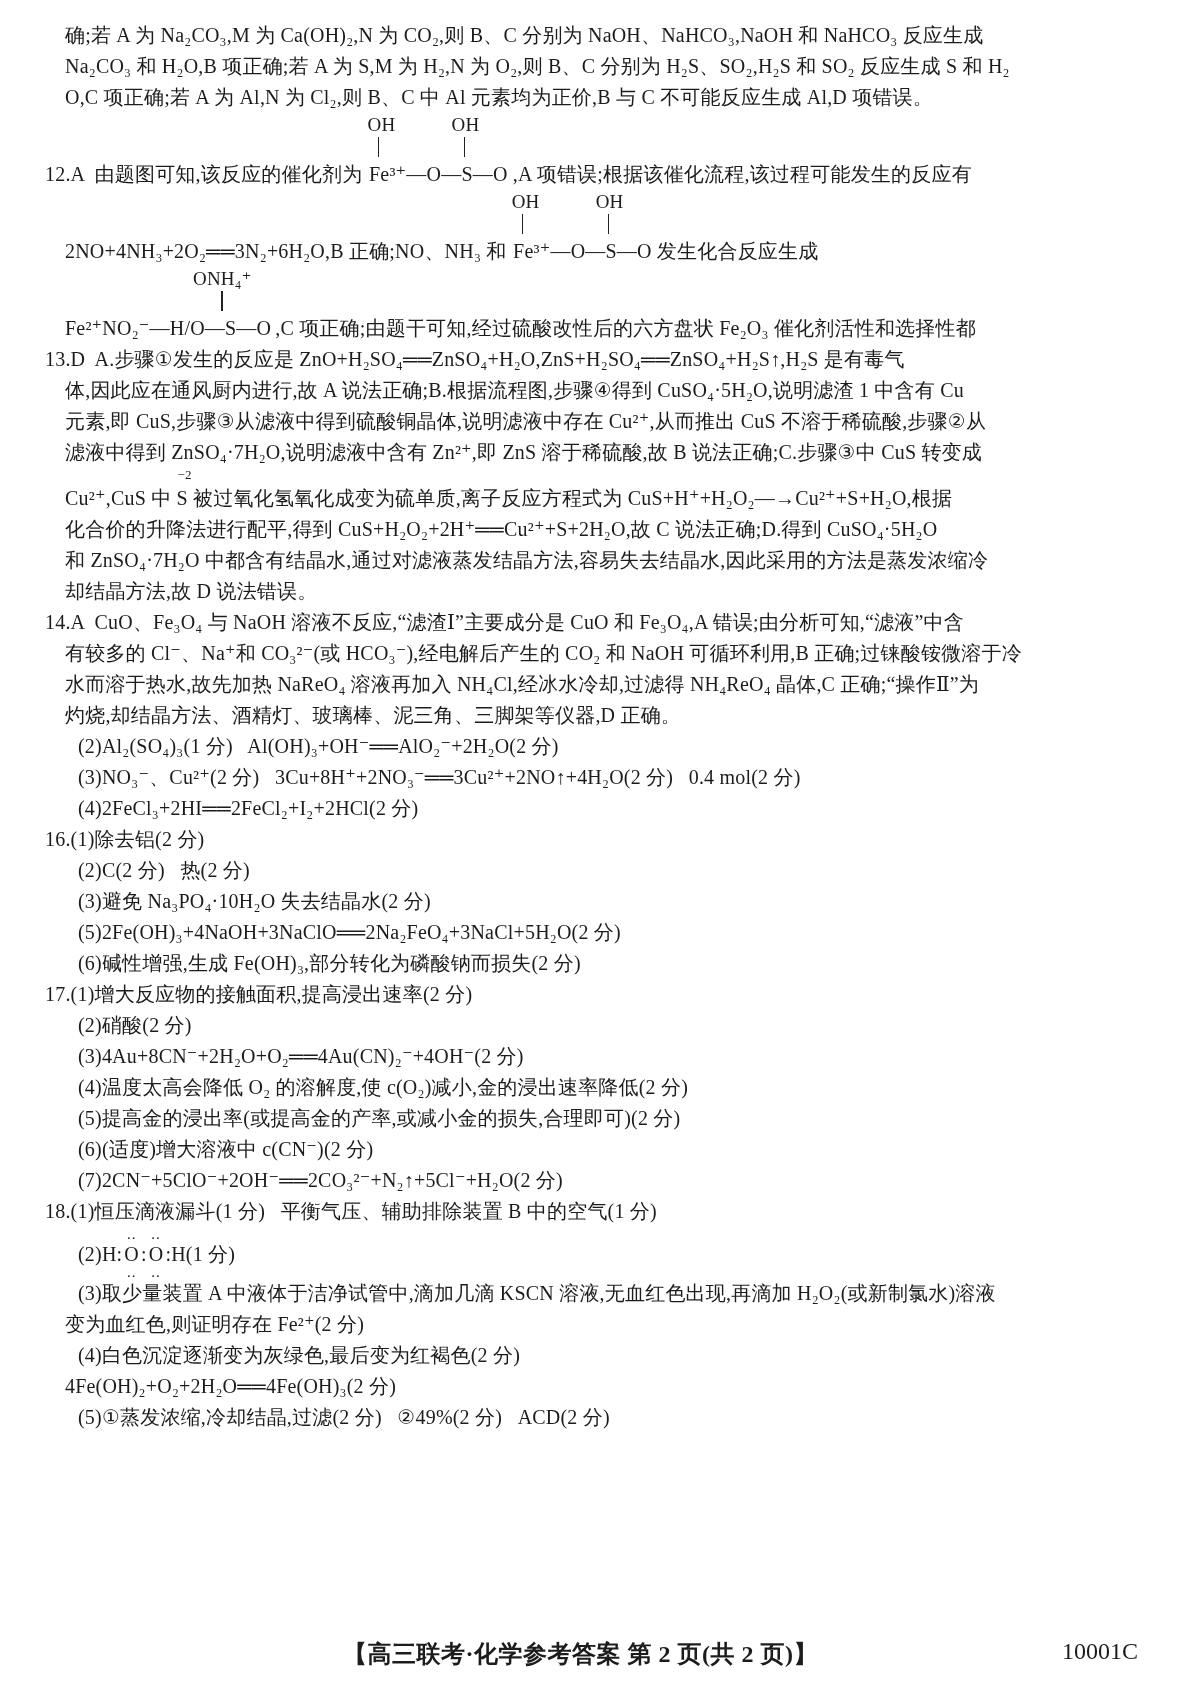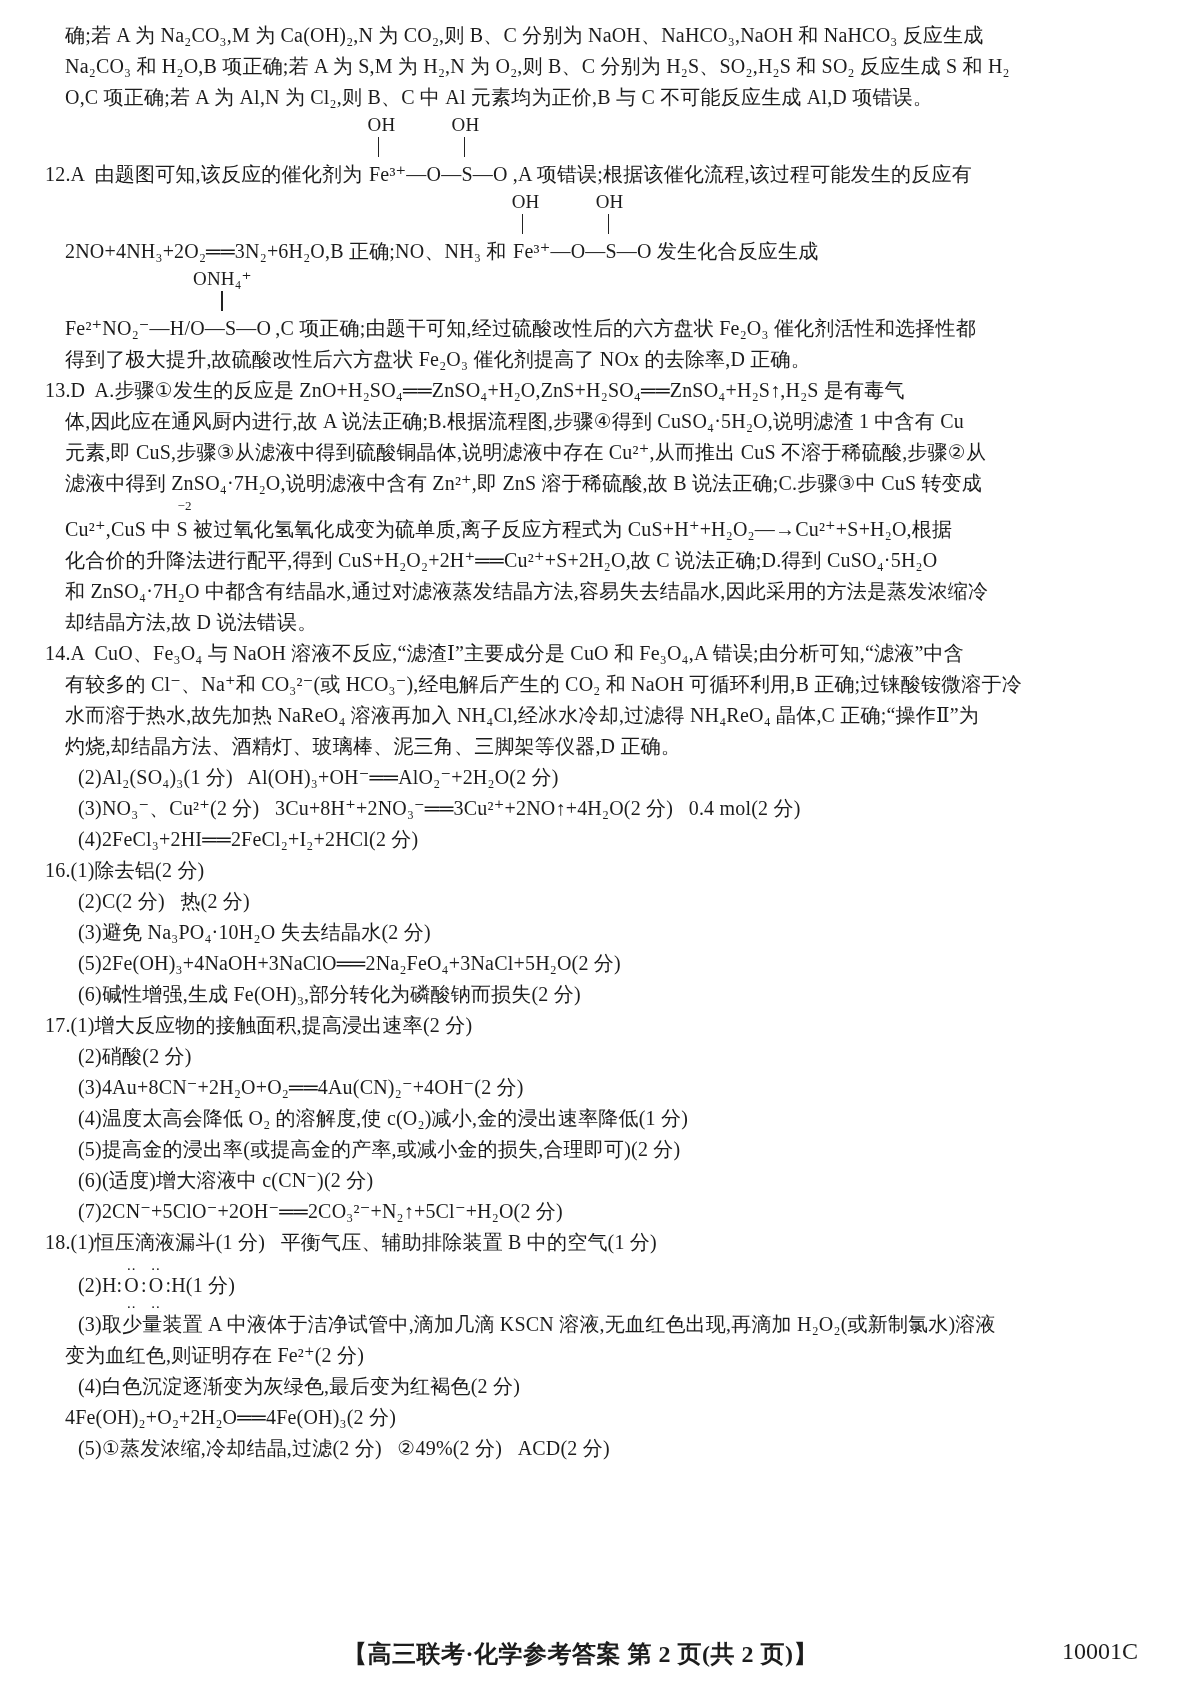--- a/index.html
+++ b/index.html
@@ -83,21 +83,20 @@
     <div class="ln cont">确;若 A 为 Na₂CO₃,M 为 Ca(OH)₂,N 为 CO₂,则 B、C 分别为 NaOH、NaHCO₃,NaOH 和 NaHCO₃ 反应生成</div>
     <div class="ln cont">Na₂CO₃ 和 H₂O,B 项正确;若 A 为 S,M 为 H₂,N 为 O₂,则 B、C 分别为 H₂S、SO₂,H₂S 和 SO₂ 反应生成 S 和 H₂</div>
     <div class="ln cont">O,C 项正确;若 A 为 Al,N 为 Cl₂,则 B、C 中 Al 元素均为正价,B 与 C 不可能反应生成 Al,D 项错误。</div>
 
     <div class="ln"><span>12.A  由题图可知,该反应的催化剂为 </span><span class="struct" style="width:140px"><span class="st-top" style="left:0px">OH</span><span class="st-bar" style="left:10px"></span><span class="st-top" style="left:84px">OH</span><span class="st-bar" style="left:96px"></span><span class="st-chain">Fe³⁺—O—S—O</span></span><span> ,A 项错误;根据该催化流程,该过程可能发生的反应有</span></div>
 
     <div class="ln cont"><span>2NO+4NH₃+2O₂══3N₂+6H₂O,B 正确;NO、NH₃ 和 </span><span class="struct" style="width:140px"><span class="st-top" style="left:0px">OH</span><span class="st-bar" style="left:10px"></span><span class="st-top" style="left:84px">OH</span><span class="st-bar" style="left:96px"></span><span class="st-chain">Fe³⁺—O—S—O</span></span><span> 发生化合反应生成</span></div>
 
     <div class="ln cont"><span class="struct" style="width:205px"><span class="st-top" style="left:128px">ONH₄⁺</span><span class="st-bar" style="left:156px"></span><span class="st-chain">Fe²⁺NO₂⁻—H/O—S—O</span></span><span> ,C 项正确;由题干可知,经过硫酸改性后的六方盘状 Fe₂O₃ 催化剂活性和选择性都</span></div>
 
-    <div class="ln cont">得到了极大提升,故硫酸改性后六方盘状 Fe₂O₃ 催化剂提高了 NOx 的去除率,D 正确。</div>
 
     <div class="ln">13.D  A.步骤①发生的反应是 ZnO+H₂SO₄══ZnSO₄+H₂O,ZnS+H₂SO₄══ZnSO₄+H₂S↑,H₂S 是有毒气</div>
     <div class="ln cont">体,因此应在通风厨内进行,故 A 说法正确;B.根据流程图,步骤④得到 CuSO₄·5H₂O,说明滤渣 1 中含有 Cu</div>
     <div class="ln cont">元素,即 CuS,步骤③从滤液中得到硫酸铜晶体,说明滤液中存在 Cu²⁺,从而推出 CuS 不溶于稀硫酸,步骤②从</div>
     <div class="ln cont">滤液中得到 ZnSO₄·7H₂O,说明滤液中含有 Zn²⁺,即 ZnS 溶于稀硫酸,故 B 说法正确;C.步骤③中 CuS 转变成</div>
     <div class="ln cont has-ox"><span>Cu²⁺,CuS 中 </span><span class="ox"><span class="ox-top">−2</span><span>S</span></span><span> 被过氧化氢氧化成变为硫单质,离子反应方程式为 CuS+H⁺+H₂O₂—→Cu²⁺+S+H₂O,根据</span></div>
     <div class="ln cont">化合价的升降法进行配平,得到 CuS+H₂O₂+2H⁺══Cu²⁺+S+2H₂O,故 C 说法正确;D.得到 CuSO₄·5H₂O</div>
     <div class="ln cont">和 ZnSO₄·7H₂O 中都含有结晶水,通过对滤液蒸发结晶方法,容易失去结晶水,因此采用的方法是蒸发浓缩冷</div>
     <div class="ln cont">却结晶方法,故 D 说法错误。</div>
 
@@ -112,21 +111,21 @@
 
     <div class="ln">16.(1)除去铝(2 分)</div>
     <div class="ln sub">(2)C(2 分)   热(2 分)</div>
     <div class="ln sub">(3)避免 Na₃PO₄·10H₂O 失去结晶水(2 分)</div>
     <div class="ln sub">(5)2Fe(OH)₃+4NaOH+3NaClO══2Na₂FeO₄+3NaCl+5H₂O(2 分)</div>
     <div class="ln sub">(6)碱性增强,生成 Fe(OH)₃,部分转化为磷酸钠而损失(2 分)</div>
 
     <div class="ln">17.(1)增大反应物的接触面积,提高浸出速率(2 分)</div>
     <div class="ln sub">(2)硝酸(2 分)</div>
     <div class="ln sub">(3)4Au+8CN⁻+2H₂O+O₂══4Au(CN)₂⁻+4OH⁻(2 分)</div>
-    <div class="ln sub">(4)温度太高会降低 O₂ 的溶解度,使 c(O₂)减小,金的浸出速率降低(1 分)</div>
+    <div class="ln sub">(4)温度太高会降低 O₂ 的溶解度,使 c(O₂)减小,金的浸出速率降低(2 分)</div>
     <div class="ln sub">(5)提高金的浸出率(或提高金的产率,或减小金的损失,合理即可)(2 分)</div>
     <div class="ln sub">(6)(适度)增大溶液中 c(CN⁻)(2 分)</div>
     <div class="ln sub">(7)2CN⁻+5ClO⁻+2OH⁻══2CO₃²⁻+N₂↑+5Cl⁻+H₂O(2 分)</div>
 
     <div class="ln">18.(1)恒压滴液漏斗(1 分)   平衡气压、辅助排除装置 B 中的空气(1 分)</div>
     <div class="ln sub lewis-line"><span>(2)H:</span><span class="lewis"><span class="lw-dots lw-top">..</span><span>O</span><span class="lw-dots lw-bot">..</span></span><span>:</span><span class="lewis"><span class="lw-dots lw-top">..</span><span>O</span><span class="lw-dots lw-bot">..</span></span><span>:H(1 分)</span></div>
     <div class="ln sub">(3)取少量装置 A 中液体于洁净试管中,滴加几滴 KSCN 溶液,无血红色出现,再滴加 H₂O₂(或新制氯水)溶液</div>
     <div class="ln cont">变为血红色,则证明存在 Fe²⁺(2 分)</div>
     <div class="ln sub">(4)白色沉淀逐渐变为灰绿色,最后变为红褐色(2 分)</div>
     <div class="ln cont">4Fe(OH)₂+O₂+2H₂O══4Fe(OH)₃(2 分)</div>

